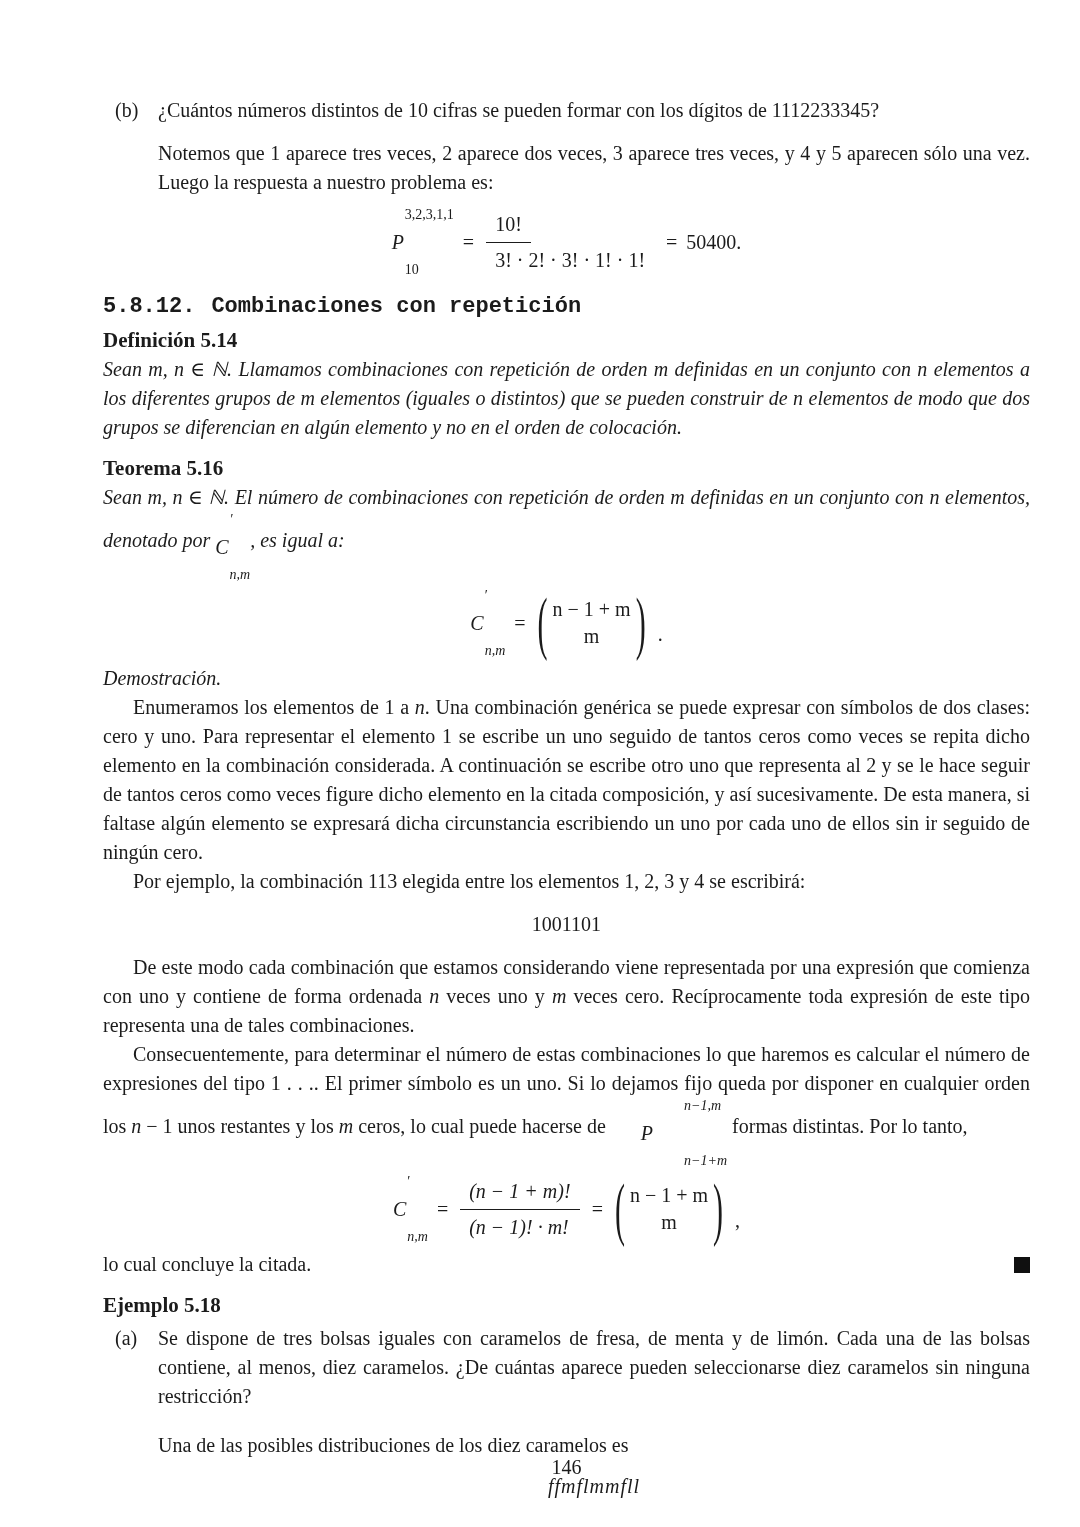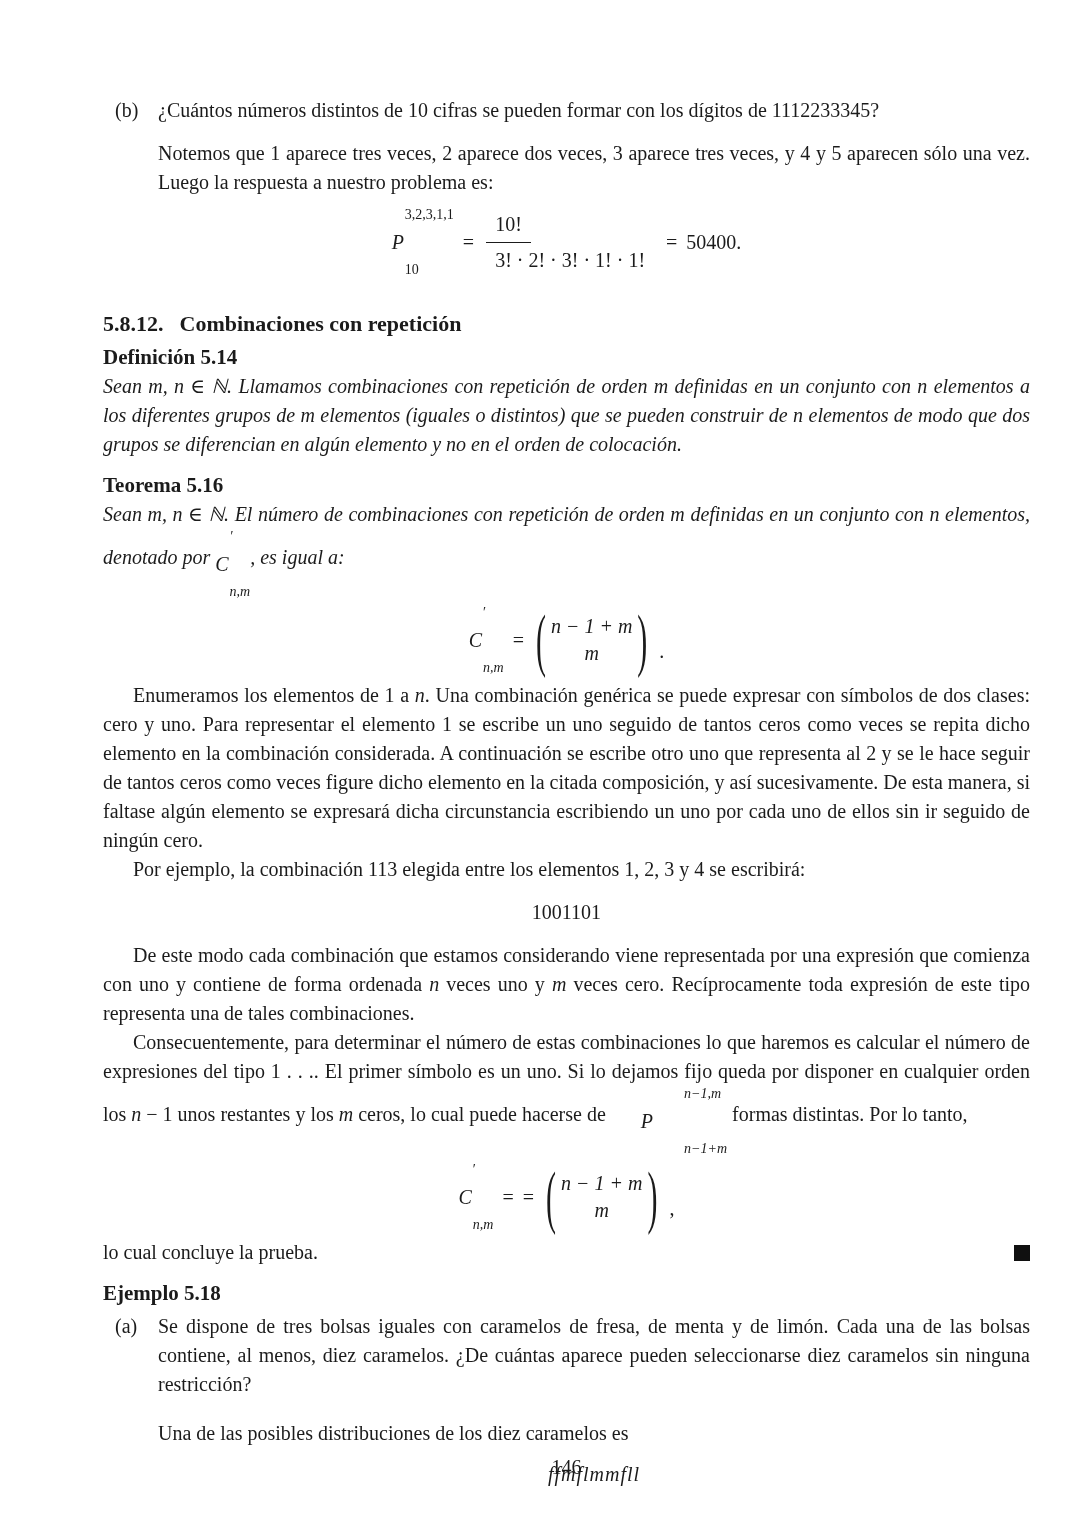--- a/index.html
+++ b/index.html
@@ -20,21 +20,21 @@
   p { margin: 0; text-align: justify; }
   .mi { font-style: italic; }
   .rm { font-style: normal; }
 
   
   .enum-item { display: flex; }
   .enum-label { flex: 0 0 55px; padding-left: 12px; box-sizing: border-box; }
   .enum-body { flex: 1; min-width: 0; }
 
   
-  .subsection { margin-top: 32px; font-size: 22px; line-height: 30px; font-weight: bold; }
+  .subsection { margin-top: 15px; font-size: 22px; line-height: 30px; font-weight: bold; font-family: Liberation Mono, monospace; }
   .subsection .sec-num { margin-right: 16px; }
   .block-heading { font-size: 21px; line-height: 29px; font-weight: bold; }
   .italic-block { font-style: italic; }
 
   
   .display { display: flex; justify-content: center; align-items: center; gap: 9px; }
   .d1 { margin: 10px 0 8px 0; }
   .d2 { margin: 6px 0 6px 0; }
   .d3 { margin: 6px 0 6px 0; }
   .center-line { text-align: center; }
@@ -48,21 +48,21 @@
   .msup, .msub { display: block; }
 
   
   .frac { display: inline-flex; flex-direction: column; align-items: flex-start; text-align: center; margin: 0 3px; }
   .fnum { padding: 0 9px 3px 9px; border-bottom: 1.6px solid #1b1b1b; }
   .fden { padding: 3px 9px 0 9px; }
 
   
   .binom { display: inline-flex; align-items: center; margin: 0 2px; }
   .bparen { display: inline-block; font-size: 30px; line-height: 1; transform: scaleY(2.3); padding: 0 1px; font-weight: 400; }
-  .bstack { display: inline-flex; flex-direction: column; align-items: center; line-height: 27px; padding: 0 4px; font-style: italic; }
+  .bstack { display: inline-flex; flex-direction: column; align-items: center; line-height: 27px; padding: 0 4px; }
 
   .fterm { position: relative; top: 11px; }
 
   
   .qed-line { display: flex; align-items: center; margin-top: 6px; }
   .qed-text { flex: 1; }
   .qed { width: 16px; height: 16px; background: #101010; margin-left: 12px; }
 
   .pagenum {
     position: absolute; left: 103px; right: 50px; bottom: 45px;
@@ -135,20 +135,21 @@
       <span class="bparen">(</span>
       <span class="bstack">
         <span>n − 1 + m</span>
         <span>m</span>
       </span>
       <span class="bparen">)</span>
     </span>
     <span class="fterm">.</span>
   </div>
 
+  <div class="italic-block mt6">Demostración.</div>
   <p class="indent"><span>Enumeramos los elementos de 1 a </span><span class="mi">n</span><span>. Una combinación genérica se puede expresar con símbolos de dos clases: cero y uno. Para representar el elemento 1 se escribe un uno seguido de tantos ceros como veces se repita dicho elemento en la combinación considerada. A continuación se escribe otro uno que representa al 2 y se le hace seguir de tantos ceros como veces figure dicho elemento en la citada composición, y así sucesivamente. De esta manera, si faltase algún elemento se expresará dicha circunstancia escribiendo un uno por cada uno de ellos sin ir seguido de ningún cero.</span></p>
   <p class="indent">Por ejemplo, la combinación 113 elegida entre los elementos 1, 2, 3 y 4 se escribirá:</p>
 
   <p class="center-line binary-line">1001101</p>
 
   <p class="indent"><span>De este modo cada combinación que estamos considerando viene representada por una expresión que comienza con uno y contiene de forma ordenada </span><span class="mi">n</span><span> veces uno y </span><span class="mi">m</span><span> veces cero. Recíprocamente toda expresión de este tipo representa una de tales combinaciones.</span></p>
   <p class="indent"><span>Consecuentemente, para determinar el número de estas combinaciones lo que haremos es calcular el número de expresiones del tipo 1 . . .. El primer símbolo es un uno. Si lo dejamos fijo queda por disponer en cualquier orden los </span><span class="mi">n</span><span> − 1 unos restantes y los </span><span class="mi">m</span><span> ceros, lo cual puede hacerse de </span><span class="mscript">
         <span class="mbase">P</span>
         <span class="mstack">
           <span class="msup mi">n−1,m</span>
@@ -158,34 +159,38 @@
 
   <div class="display d3">
     <span class="mscript">
       <span class="mbase">C</span>
       <span class="mstack">
         <span class="msup">′</span>
         <span class="msub mi">n,m</span>
       </span>
     </span>
     <span>=</span>
+    <span class="frac mi">
+      <span class="fnum">(n − 1 + m)!</span>
+      <span class="fden">(n − 1)! · m!</span>
+    </span>
     <span>=</span>
     <span class="binom">
       <span class="bparen">(</span>
       <span class="bstack">
         <span>n − 1 + m</span>
         <span>m</span>
       </span>
       <span class="bparen">)</span>
     </span>
     <span class="fterm">,</span>
   </div>
 
   <div class="qed-line">
-    <span class="qed-text">lo cual concluye la prueba.</span>
+    <span class="qed-text">lo cual concluye la citada.</span>
     <span class="qed"></span>
   </div>
 
   <div class="block-heading mt12">Ejemplo 5.18</div>
   <div class="enum-item mt4">
     <div class="enum-label">(a)</div>
     <div class="enum-body">
       <p>Se dispone de tres bolsas iguales con caramelos de fresa, de menta y de limón. Cada una de las bolsas contiene, al menos, diez caramelos. ¿De cuántas aparece pueden seleccionarse diez caramelos sin ninguna restricción?</p>
       <p class="mt10">Una de las posibles distribuciones de los diez caramelos es</p>
       <p class="center-line candy-line">ffmflmmfll</p>

